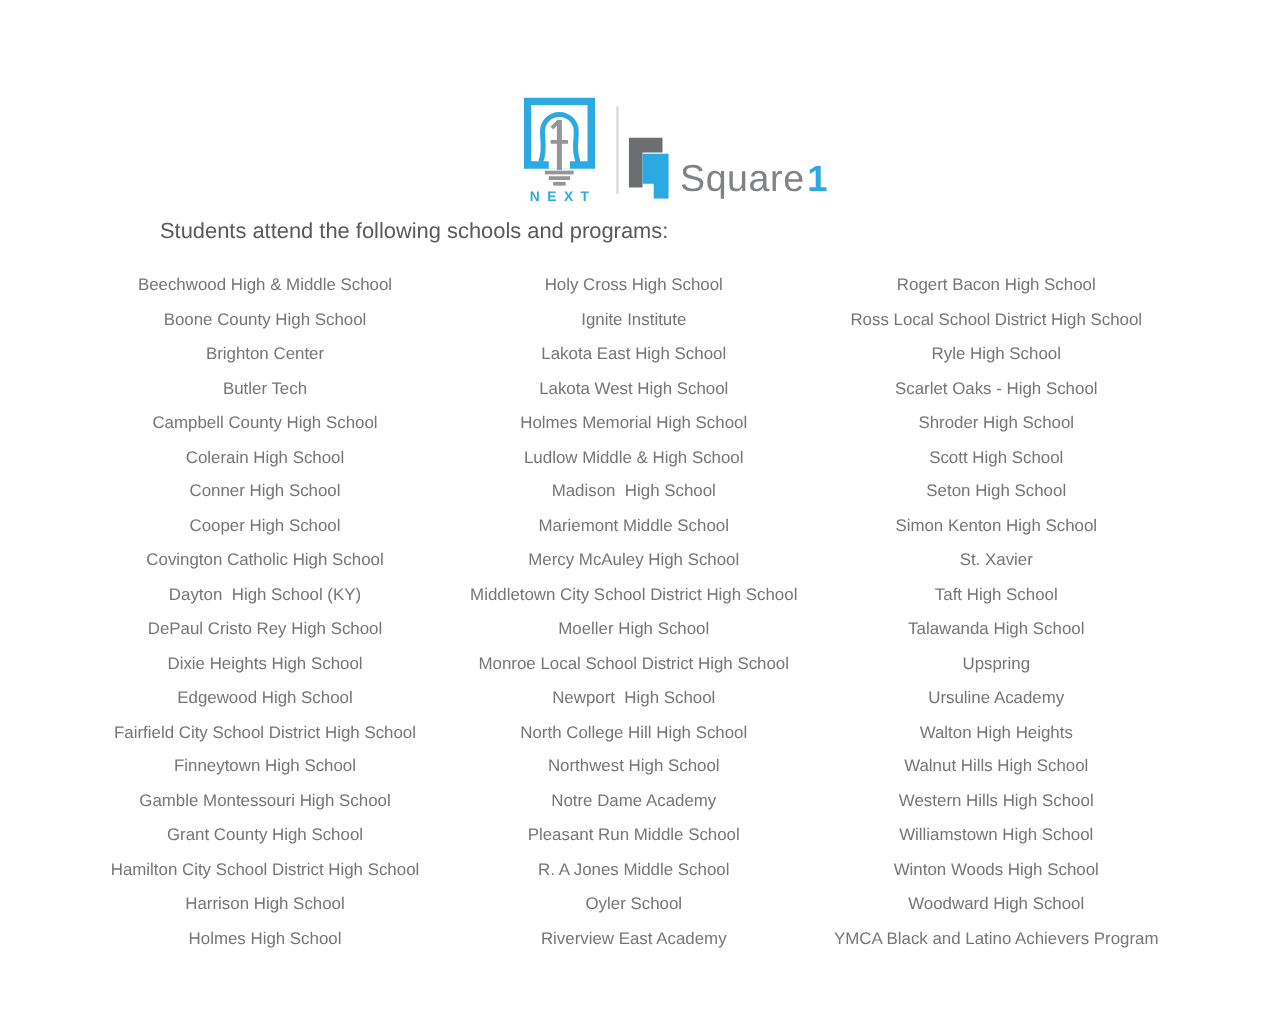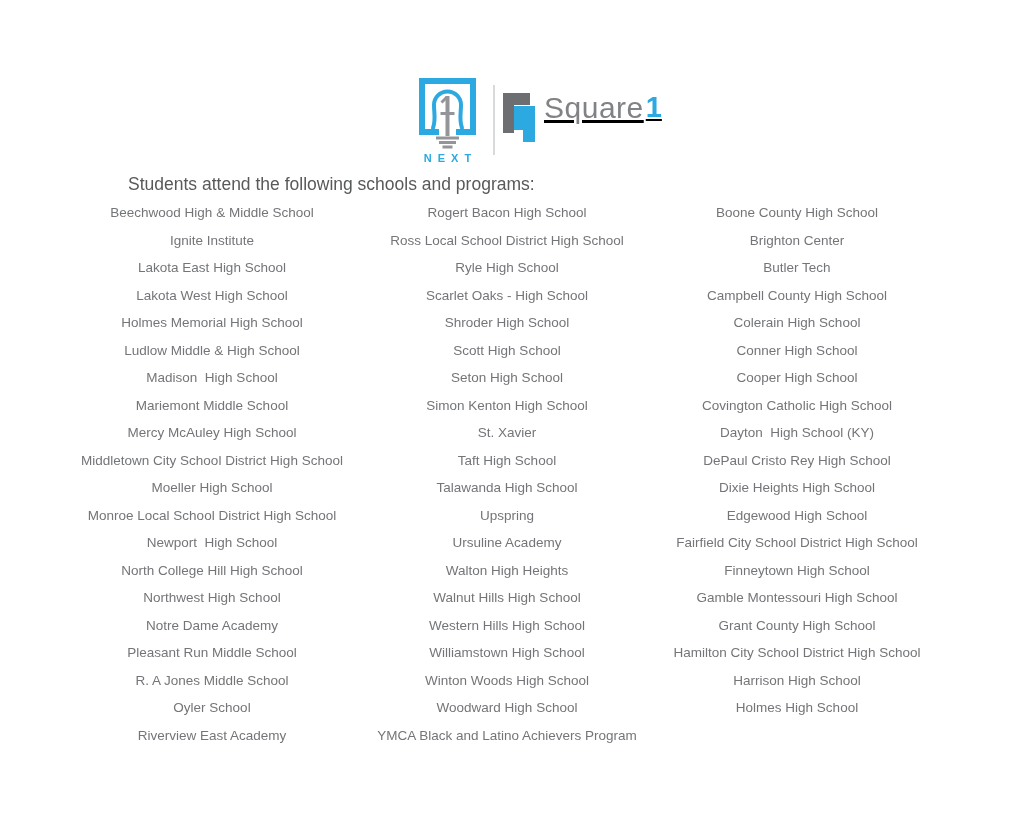--- a/index.html
+++ b/index.html
@@ -31,25 +31,24 @@
     white-space: nowrap;
   }
   .logo-divider {
     width: 2px;
     height: 70px;
     margin: 7px 0 0 11px;
     background: #D9DADB;
   }
   .square1-logo {
     display: flex;
-    align-items: flex-start;
+    align-items: flex-end;
     margin-left: 8px;
-    margin-top: 15px;
+    margin-top: 31px;
     height: 50px;
-    text-decoration: underline;
   }
   .square1-text {
     margin-left: 9px;
     font-size: 30px;
     line-height: 1;
     color: #808285;
     letter-spacing: 0.5px;
   }
   .square1-one {
     margin-left: 2px;
@@ -68,21 +67,21 @@
     font-size: 17.5px;
     font-weight: normal;
     color: #58595B;
     white-space: nowrap;
   }
 
   
   .schools-grid {
     position: absolute;
     left: 62px;
-    top: 199px;
+    top: 214px;
     width: 880px;
     display: grid;
     grid-template-columns: 300px 290px 290px;
     grid-auto-rows: 27.5px;
   }
   .school-cell {
     display: flex;
     align-items: center;
     justify-content: center;
     font-size: 13.5px;
@@ -127,20 +126,21 @@
       <span class="square1-text">Square</span>
       <span class="square1-one">1</span>
     </div>
 
   </div>
 
   <h1 class="heading">Students attend the following schools and programs:</h1>
 
   <div class="schools-grid" id="schools-grid">
       <div class="school-cell">Beechwood High &amp; Middle School</div>
+      <div class="school-cell">Holy Cross High School</div>
       <div class="school-cell">Rogert Bacon High School</div>
       <div class="school-cell">Boone County High School</div>
       <div class="school-cell">Ignite Institute</div>
       <div class="school-cell">Ross Local School District High School</div>
       <div class="school-cell">Brighton Center</div>
       <div class="school-cell">Lakota East High School</div>
       <div class="school-cell">Ryle High School</div>
       <div class="school-cell">Butler Tech</div>
       <div class="school-cell">Lakota West High School</div>
       <div class="school-cell">Scarlet Oaks - High School</div>

